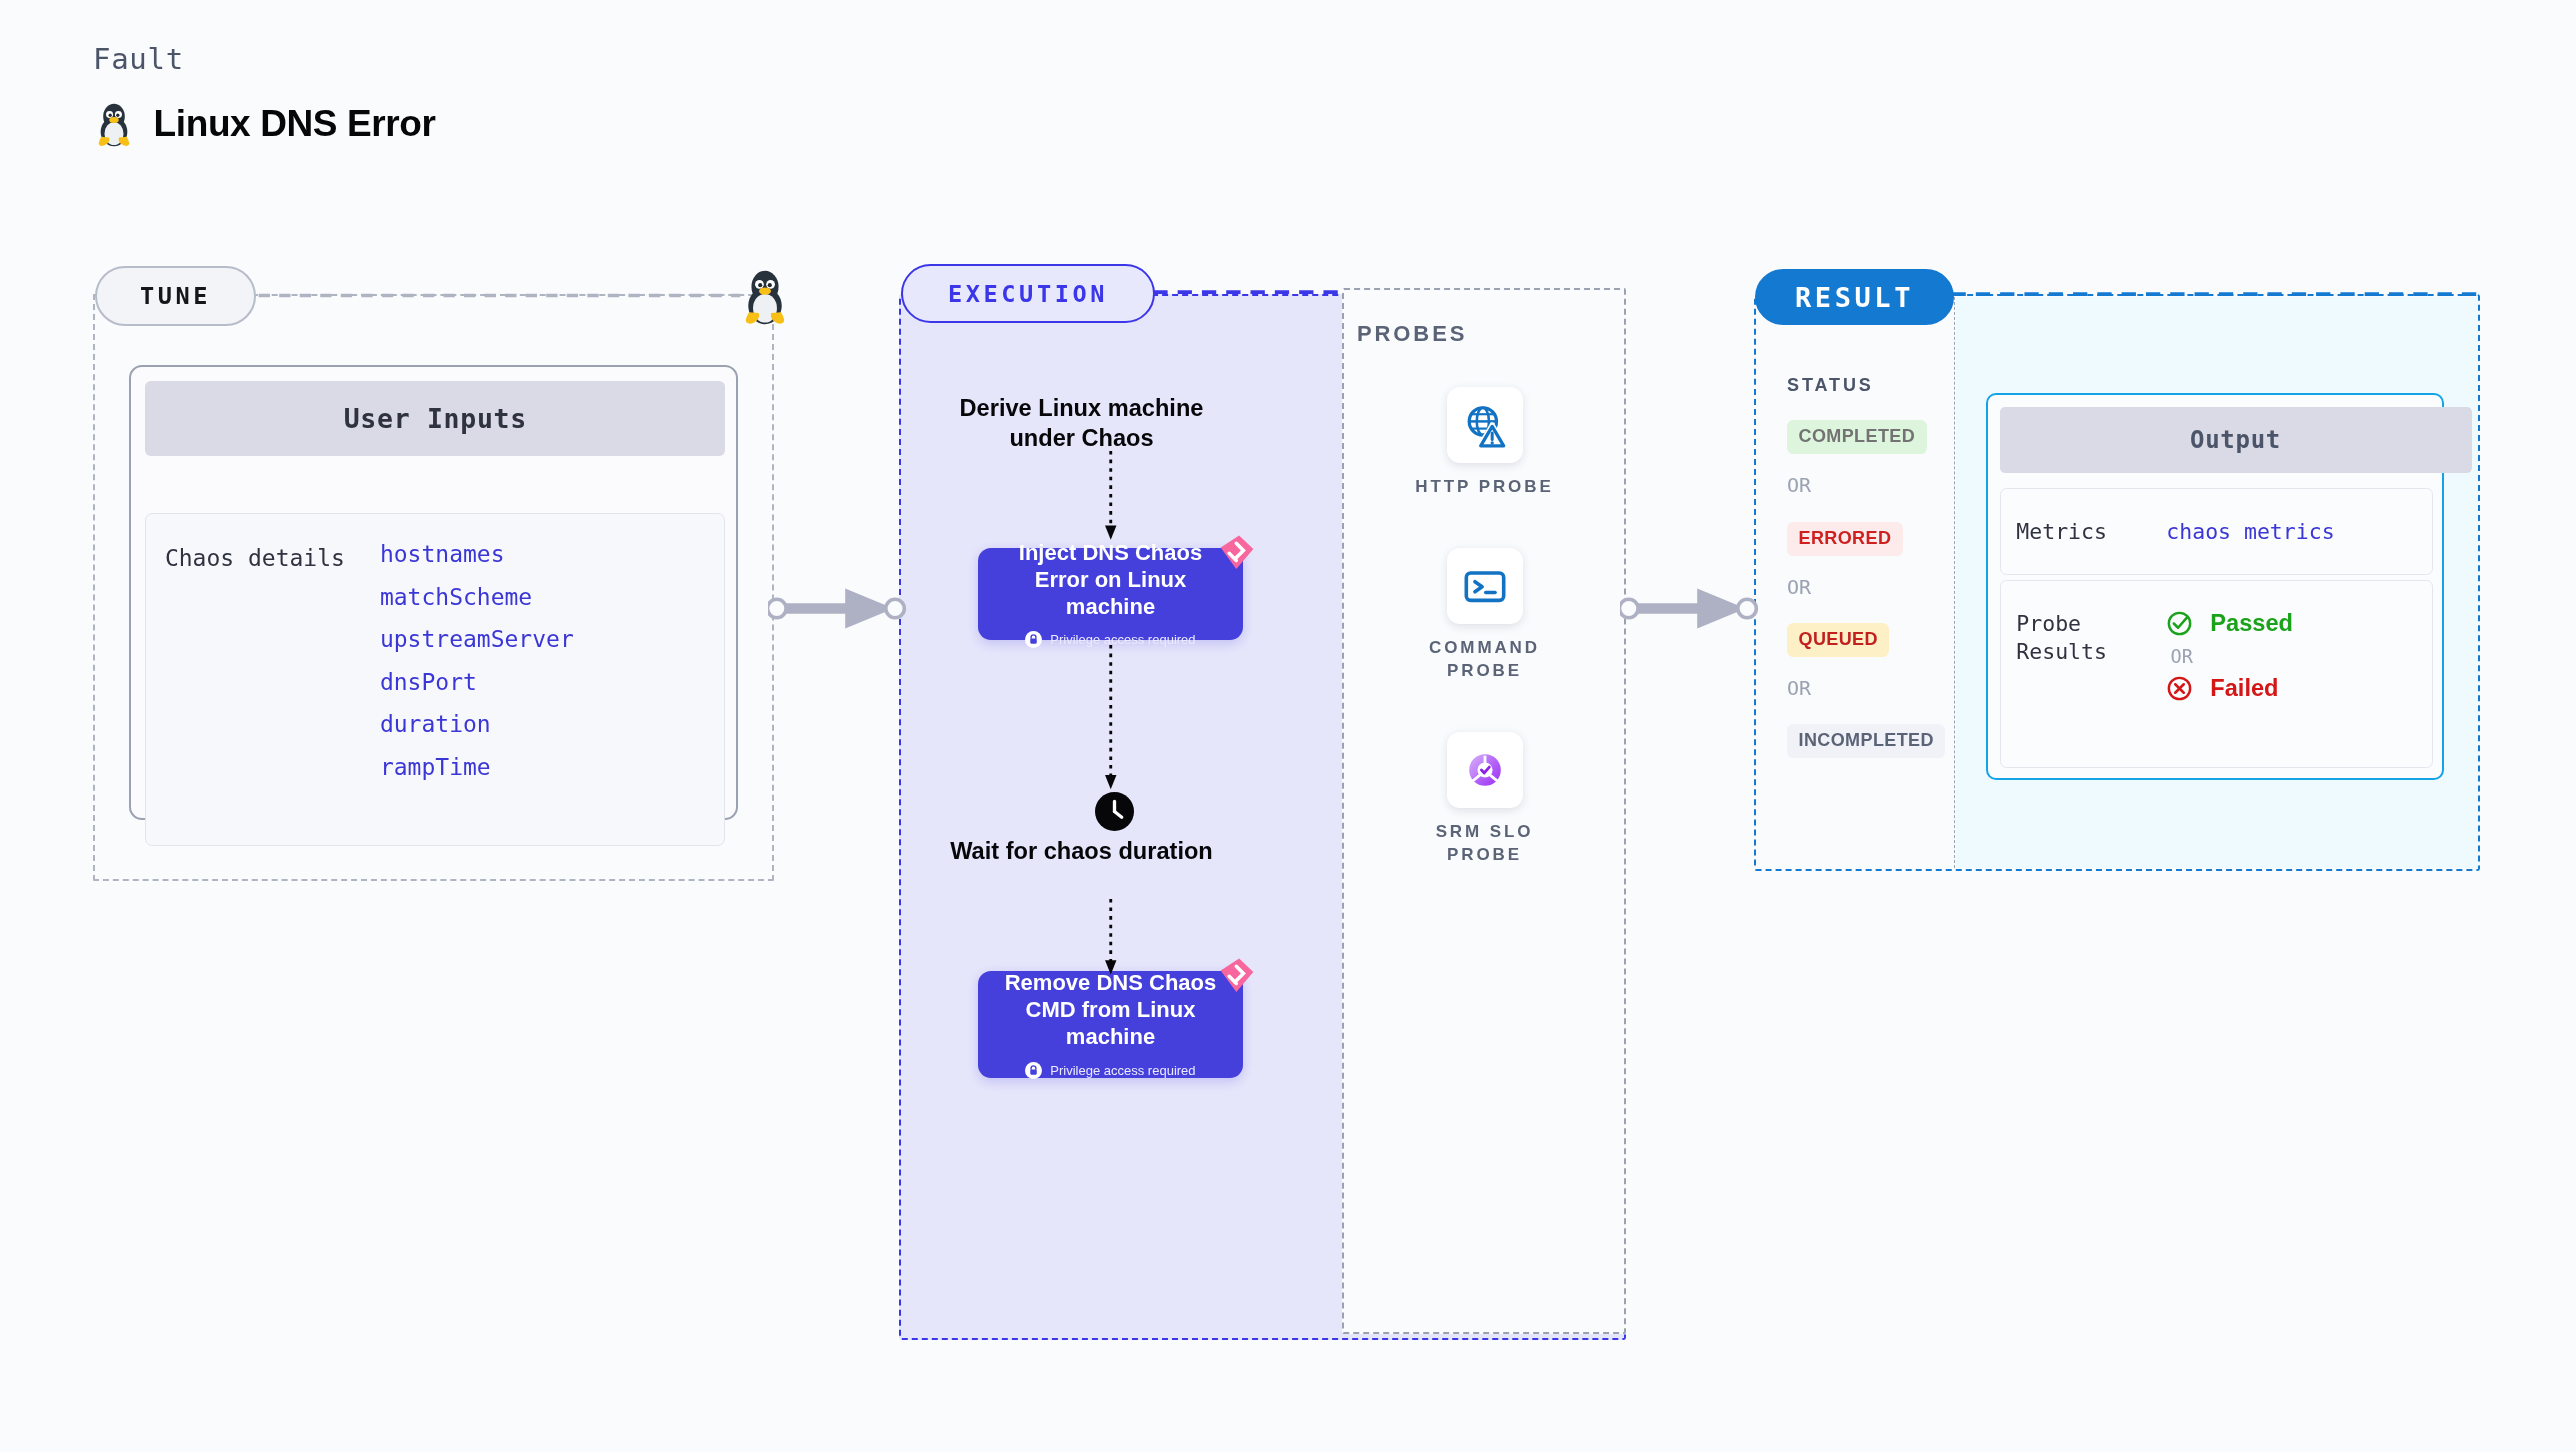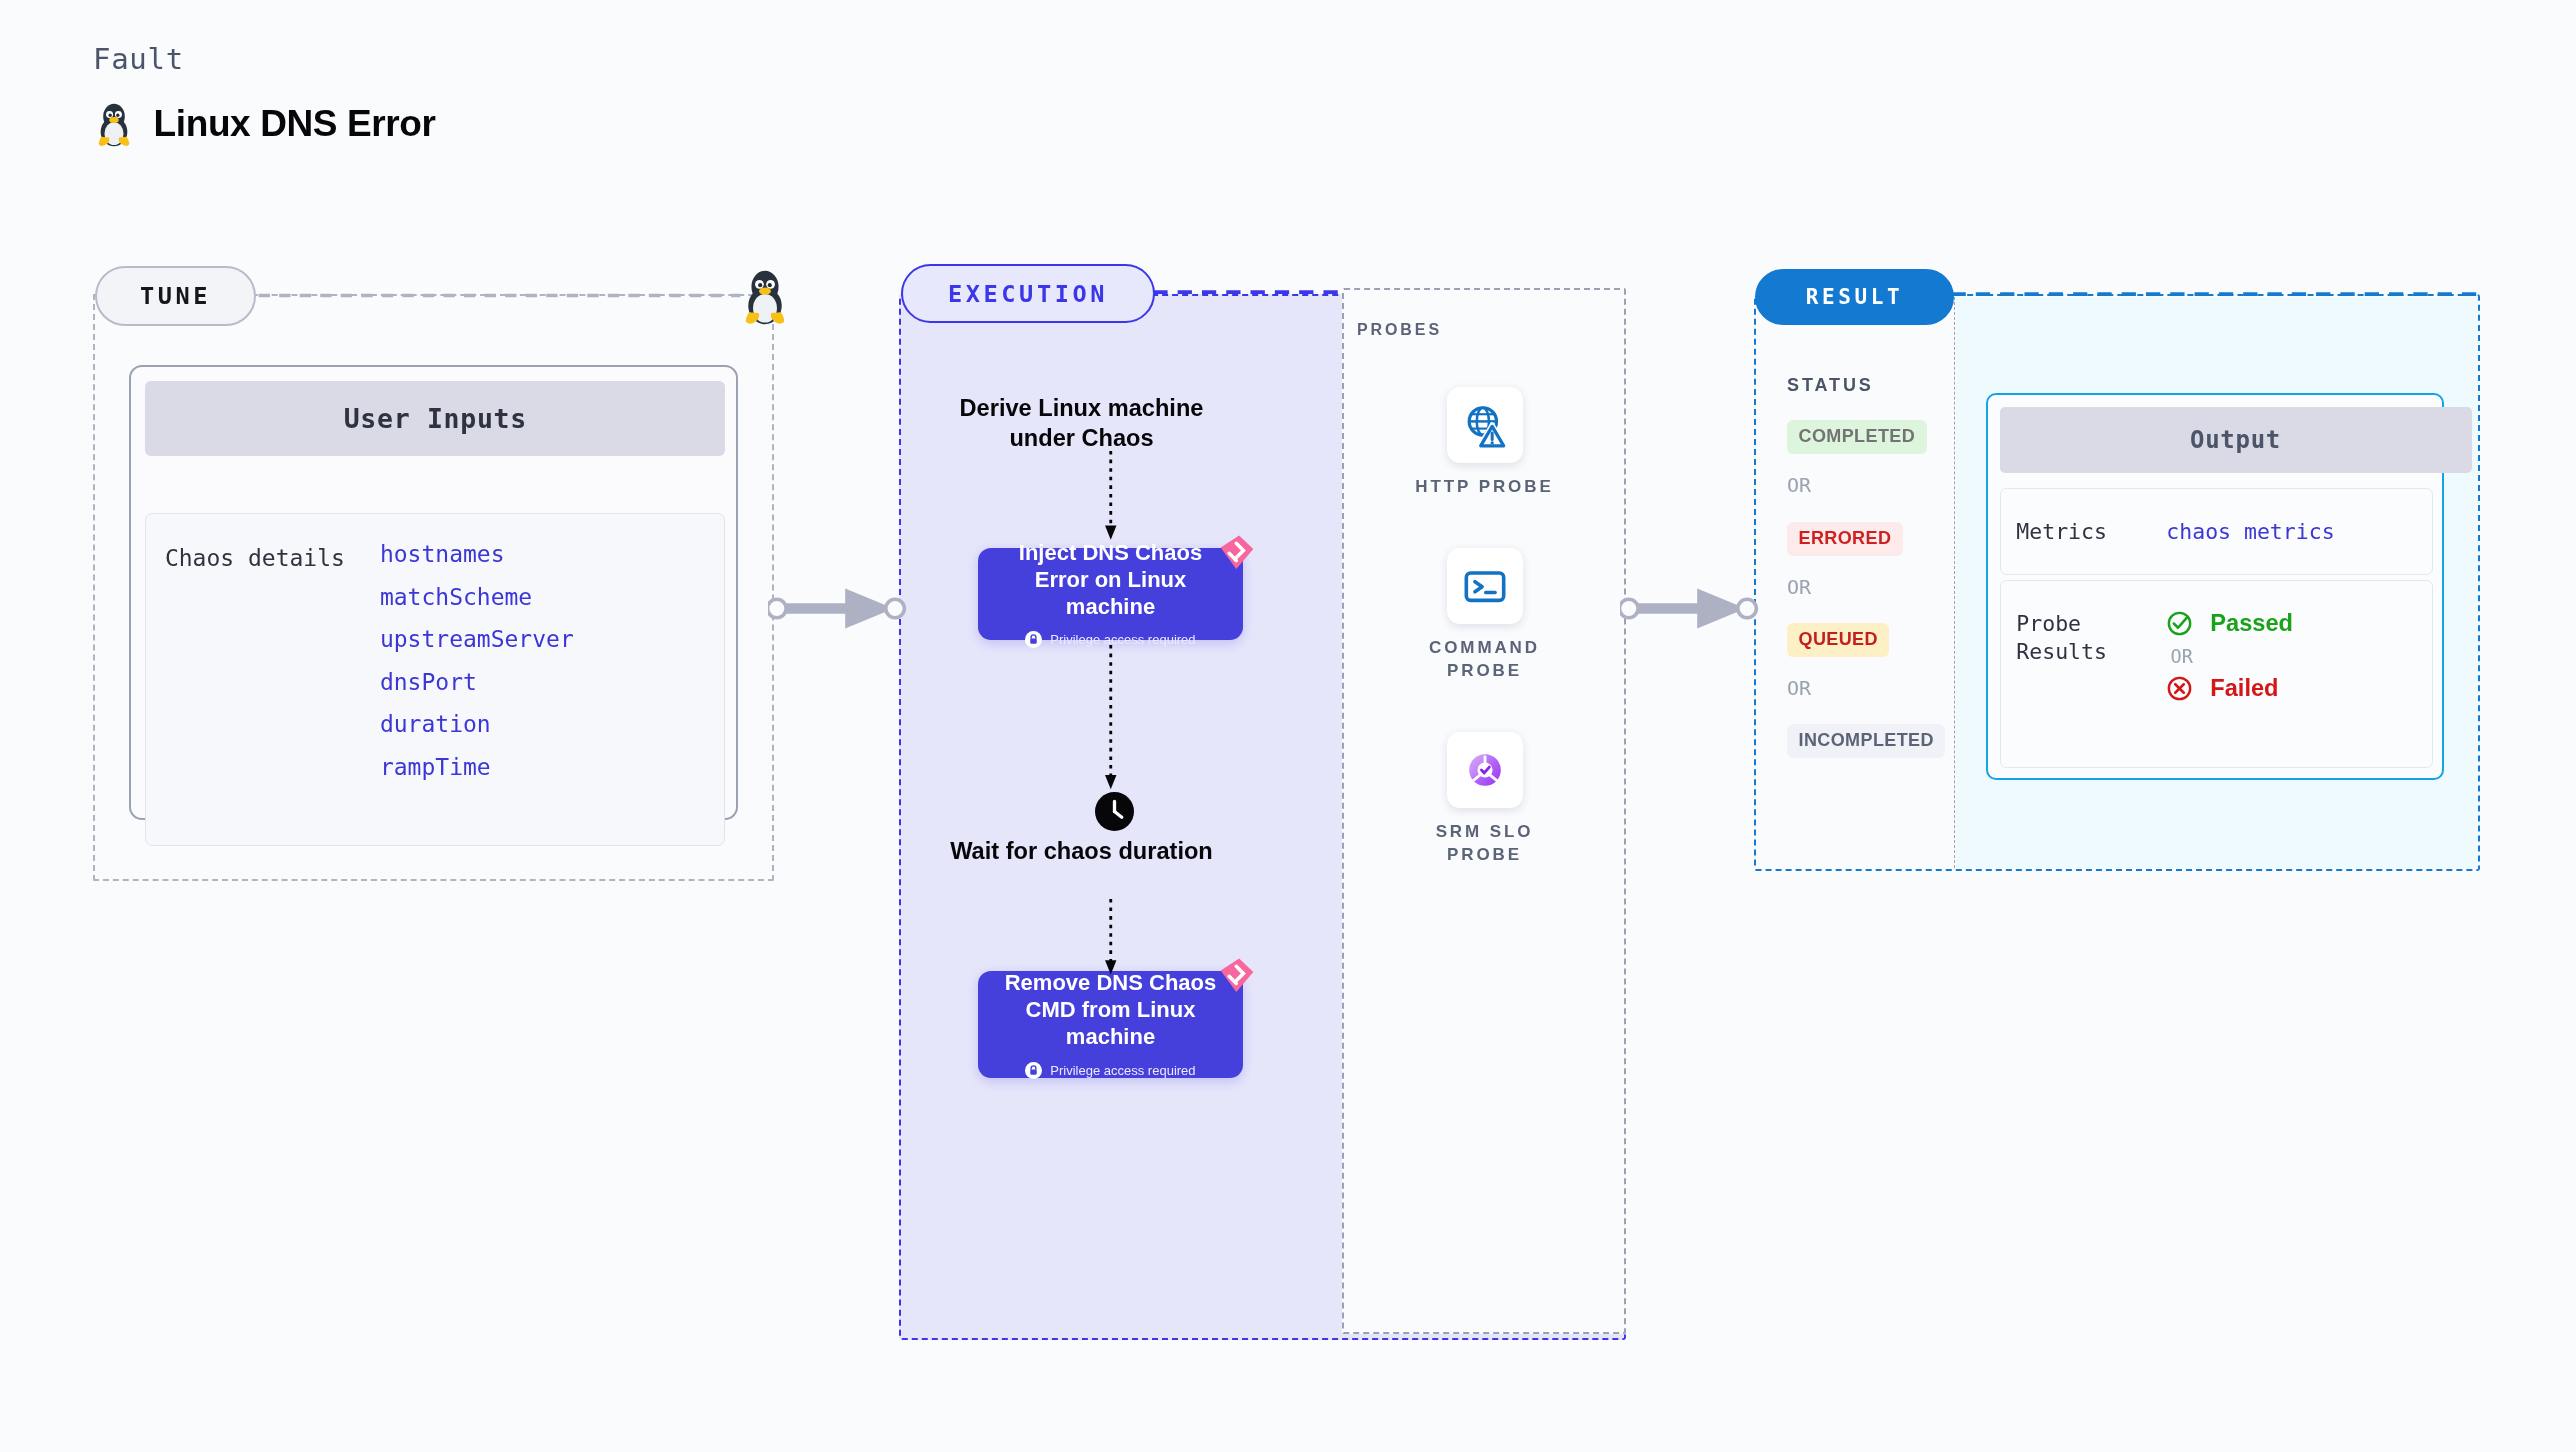--- a/index.html
+++ b/index.html
@@ -74,38 +74,38 @@
   #chaos-2{left:978px;top:971px;width:265px;height:107px;}
 
   #clock-icon{position:absolute;left:1095px;top:792px;z-index:5;}
   #wait-text{position:absolute;left:931px;top:837px;width:301px;text-align:center;
     font-size:23.6px;font-weight:bold;color:#07070a;line-height:1.26;z-index:5;}
 
   
   #probes-box{left:1342px;top:288px;width:284px;height:1046px;
     border:2.1px dashed #9aa1b1;background:#fafbfd;border-radius:2.1px;z-index:4;}
   #probes-label{position:absolute;left:1357px;top:321px;z-index:5;
-    font-size:16px;font-weight:bold;color:#5b6377;letter-spacing:2.9px;}
+    font-size:22px;font-weight:bold;color:#5b6377;letter-spacing:2.9px;}
   .probe{position:absolute;z-index:5;display:flex;flex-direction:column;
     align-items:center;width:179px;}
   .probe-tile{width:76px;height:76px;background:#fff;border-radius:13px;
     display:flex;align-items:center;justify-content:center;
     box-shadow:0 2.1px 8.6px rgba(30,40,80,.12);}
   .probe-name{margin-top:13px;font-size:17px;font-weight:bold;color:#5b6377;
     letter-spacing:2.9px;text-align:center;line-height:1.35;}
   #probe-0{left:1395px;top:387px;}
   #probe-1{left:1395px;top:548px;}
   #probe-2{left:1395px;top:732px;}
 
   
   #result-box{left:1754px;top:294px;width:726px;height:577px;
     border:2.9px dashed #1479d0;background:transparent;border-radius:2.9px;}
   #result-pill{left:1755px;top:269px;width:199px;height:56px;background:#1479d0;
     border:2.9px solid #1479d0;}
-  #result-pill span{font-size:21px;letter-spacing:3.6px;color:#fff;}
+  #result-pill span{font-size:27px;letter-spacing:3.6px;color:#fff;}
   #result-left{position:absolute;left:1756px;top:297px;width:199px;height:571px;
     background:#fafbfd;border-right:1.4px dashed #9aa1b1;box-sizing:border-box;z-index:3;}
   #result-right{position:absolute;left:1956px;top:297px;width:522px;height:571px;
     background:#effafe;z-index:2;}
   #status-label{position:absolute;left:1787px;top:375px;z-index:5;
     font-size:18px;font-weight:bold;color:#4b5468;letter-spacing:2.9px;}
   .status-item{position:absolute;left:1787px;z-index:5;}
   .status-badge{display:inline-block;padding:6.4px 11.5px;border-radius:6.4px;
     font-size:18px;font-weight:bold;letter-spacing:0.4px;}
   .or-text{font-family:"DejaVu Sans Mono","Liberation Mono",monospace;

